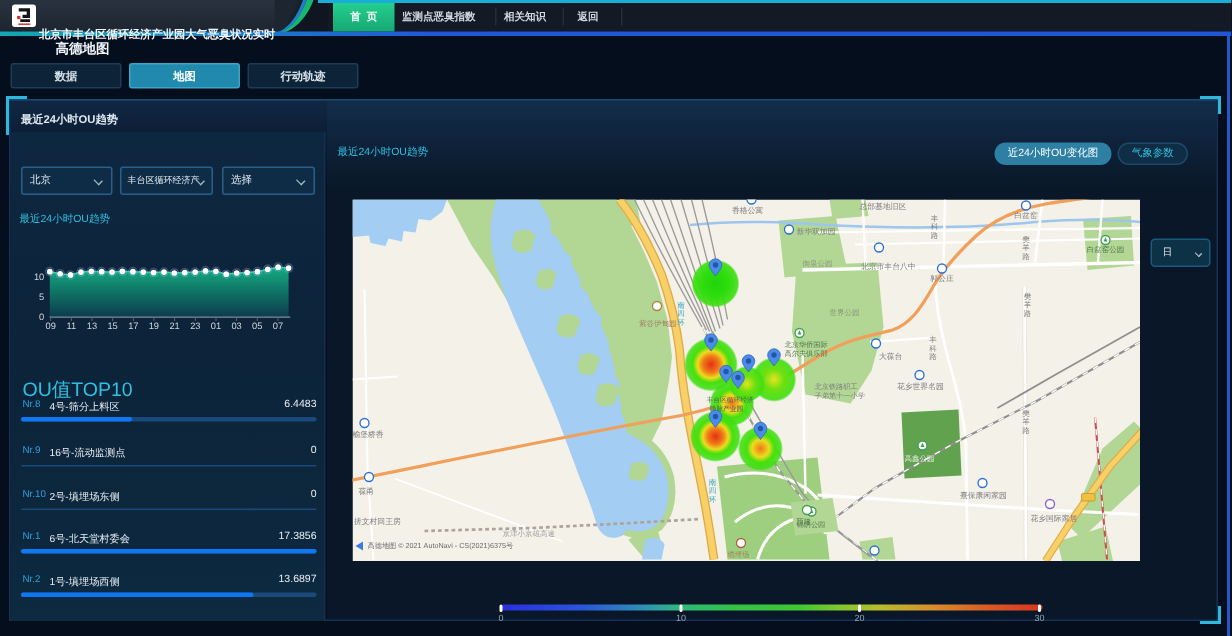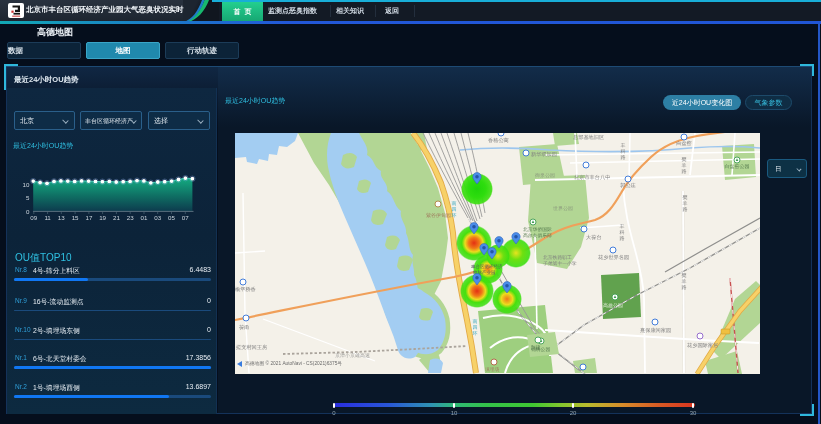--- a/index.html
+++ b/index.html
@@ -20,33 +20,33 @@
 <div class="abs" style="left:212px;top:0;width:609px;height:1.8px;background:#18aed8"></div>
 <div class="abs" style="left:0;top:21px;width:821px;height:2.5px;background:linear-gradient(90deg,#12a8b4,#2257d8 35%,#2055d5)"></div>
 
 <div class="abs" style="left:8px;top:3px;width:16px;height:15px;background:#fff;border-radius:2px"></div>
 <svg class="abs" style="left:8px;top:3px" width="16" height="15" viewBox="0 0 16 15">
 <path d="M4.5,2.5 L12,2.5 L12,9 L7,9 L7,6.8 L9.8,6.8 L9.8,4.6 L4.5,4.6 Z" fill="#151515"></path>
 <path d="M5.5,9.8 L12,9.8 L12,11.6 L5.5,11.6 Z" fill="#151515"></path>
 <rect x="3.4" y="7.6" width="2.2" height="2.2" fill="#cc3333"></rect>
 <rect x="4.2" y="12.6" width="8" height="1.1" fill="#cc4444"></rect>
 </svg>
-<div class="abs" style="left:26px;top:5px;font-size:7.5px;font-weight:bold;color:#f2f6fa">北京市丰台区循环经济产业园大气恶臭状况实时</div>
+<div class="abs" style="left:26px;top:18px;font-size:7.5px;font-weight:bold;color:#f2f6fa">北京市丰台区循环经济产业园大气恶臭状况实时</div>
 
 <div class="abs" style="left:222px;top:2px;width:41px;height:19px;background:linear-gradient(180deg,#23cf8f,#17a873);color:#fff;font-size:7px;font-weight:bold;text-align:center;line-height:19px">首&nbsp;&nbsp;页</div>
 <div class="abs" style="left:268px;top:6px;font-size:7px;color:#cfd8e2;font-weight:bold">监测点恶臭指数</div>
 <div class="abs" style="left:336px;top:6px;font-size:7px;color:#cfd8e2;font-weight:bold">相关知识</div>
 <div class="abs" style="left:385px;top:6px;font-size:7px;color:#cfd8e2;font-weight:bold">返回</div>
 <div class="abs" style="left:330px;top:5px;width:1px;height:12px;background:#232e3d"></div>
 <div class="abs" style="left:375px;top:5px;width:1px;height:12px;background:#232e3d"></div>
 <div class="abs" style="left:414px;top:5px;width:1px;height:12px;background:#232e3d"></div>
 
 <div class="abs" style="left:37px;top:26px;font-size:9px;font-weight:bold;color:#eef3f8">高德地图</div>
 
-<div class="abs" style="left:7px;top:42px;width:74px;height:17px;background:#0c2338;border:1px solid #1c3c58;border-radius:2px;color:#d8e2ea;font-size:7.5px;font-weight:bold;line-height:16px">数据</div>
+<div class="abs" style="left:7px;top:42px;width:74px;height:17px;background:#0c2338;border:1px solid #1c3c58;border-radius:2px;color:#d8e2ea;font-size:7.5px;font-weight:bold;text-align:center;line-height:16px">数据</div>
 <div class="abs" style="left:86px;top:42px;width:74px;height:17px;background:#2089ad;border:1px solid #3aa6c8;border-radius:2px;color:#fff;font-size:7.5px;font-weight:bold;text-align:center;line-height:16px">地图</div>
 <div class="abs" style="left:165px;top:42px;width:74px;height:17px;background:#0c2338;border:1px solid #1c3c58;border-radius:2px;color:#d8e2ea;font-size:7.5px;font-weight:bold;text-align:center;line-height:16px">行动轨迹</div>
 
 <div class="abs" style="left:218px;top:67px;width:593px;height:346px;background:#091728"></div>
 
 <div class="abs" style="left:6px;top:66px;width:806px;height:348px;border:1px solid #14325a"></div>
 <div class="abs" style="left:6px;top:66px;width:806px;height:1px;background:#1d4a74"></div>
 <div class="abs" style="left:7px;top:67px;width:804px;height:60px;background:linear-gradient(180deg,rgba(30,70,115,0.45),rgba(30,70,115,0))"></div>
 
 <svg class="abs" style="left:4px;top:64px" width="810" height="352" viewBox="0 0 810 352">
@@ -142,21 +142,21 @@
     <circle cx="156.7" cy="13.7" r="2.7" fill="none" stroke="#9db8ff" stroke-opacity="0.3" stroke-width="1"></circle>
     <circle cx="163.6" cy="13.1" r="1.9" fill="#fff"></circle>
     <circle cx="163.6" cy="13.1" r="2.7" fill="none" stroke="#9db8ff" stroke-opacity="0.3" stroke-width="1"></circle>
     <circle cx="170.5" cy="11.5" r="1.9" fill="#fff"></circle>
     <circle cx="170.5" cy="11.5" r="2.7" fill="none" stroke="#9db8ff" stroke-opacity="0.3" stroke-width="1"></circle>
     <circle cx="177.4" cy="10.1" r="1.9" fill="#fff"></circle>
     <circle cx="177.4" cy="10.1" r="2.7" fill="none" stroke="#9db8ff" stroke-opacity="0.3" stroke-width="1"></circle>
     <circle cx="184.4" cy="10.7" r="1.9" fill="#fff"></circle>
     <circle cx="184.4" cy="10.7" r="2.7" fill="none" stroke="#9db8ff" stroke-opacity="0.3" stroke-width="1"></circle>
 </svg>
-<div class="abs" style="left:15px;top:251px;font-size:10px;color:#2fc0e2">OU值TOP10</div>
+<div class="abs" style="left:15px;top:251px;font-size:13px;color:#2fc0e2">OU值TOP10</div>
 <div style="position:absolute;left:14px;top:266.0px;width:197px;height:22px">
 <span style="position:absolute;left:1px;top:0;font-size:6.5px;color:#2f9fd8">Nr.8</span>
 <span style="position:absolute;left:19px;top:0;font-size:6.8px;color:#e8eef4">4号-筛分上料区</span>
 <span style="position:absolute;right:0;top:0;font-size:7px;color:#e8eef4">6.4483</span>
 <div style="position:absolute;left:0;top:12px;width:197px;height:3px">
 <div style="position:absolute;left:0;top:0;width:197px;height:3px;background:#1a4a7c;border-radius:2px"></div>
 <div style="position:absolute;left:0;top:0;width:74px;height:3px;background:#1077f3;border-radius:2px"></div>
     </div>
   </div>
 <div style="position:absolute;left:14px;top:296.5px;width:197px;height:22px">

